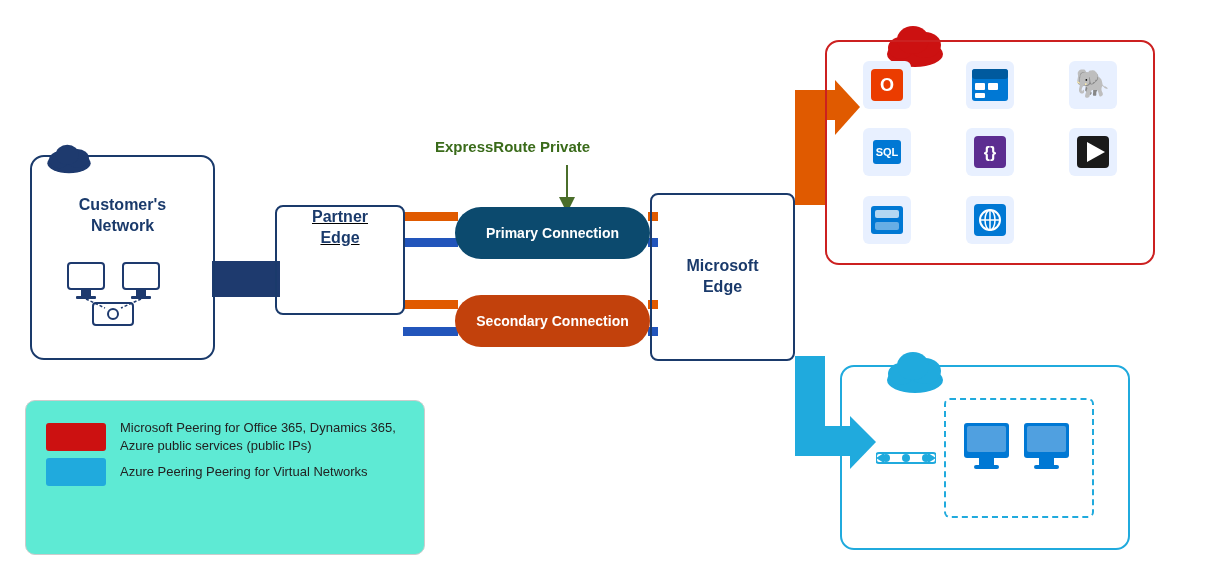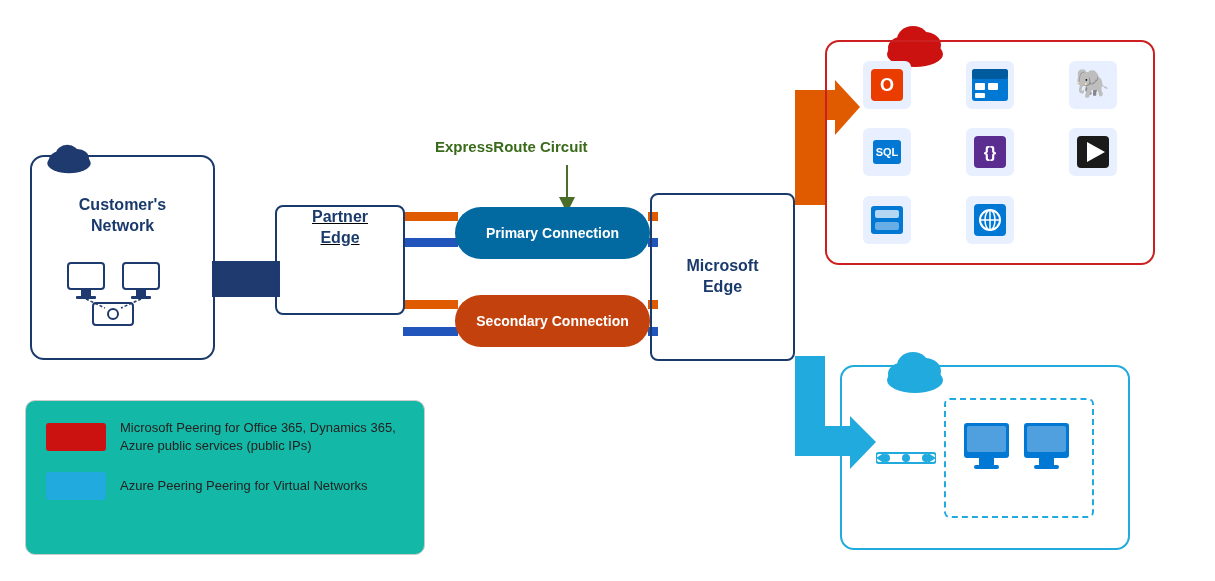--- a/index.html
+++ b/index.html
@@ -107,21 +107,21 @@
       color: #3a6b1a;
     }
 
     
     .primary-connection {
       position: absolute;
       left: 455px;
       top: 207px;
       width: 195px;
       height: 52px;
-      background: #0369a1;
+      background: #0c4a6e;
       border-radius: 26px;
       display: flex;
       align-items: center;
       justify-content: center;
     }
 
     .primary-connection-label {
       font-size: 14px;
       font-weight: 600;
       color: #fff;
@@ -197,25 +197,25 @@
 
     
     .legend-box {
       position: absolute;
       left: 25px;
       top: 400px;
       width: 400px;
       height: 155px;
       border: 1.5px solid #ccc;
       border-radius: 10px;
-      background: #14b8a6;
+      background: #5eead4;
       padding: 18px 20px;
       display: flex;
       flex-direction: column;
-      gap: 18px;
+      gap: 4px;
     }
 
     .legend-item {
       display: flex;
       align-items: center;
       gap: 14px;
     }
 
     .legend-color-block {
       width: 60px;
@@ -324,21 +324,21 @@
       <line x1="23" y1="46" x2="42" y2="55" stroke="#1e3a6e" stroke-width="1.5" stroke-dasharray="3,2"></line>
       <line x1="78" y1="46" x2="58" y2="55" stroke="#1e3a6e" stroke-width="1.5" stroke-dasharray="3,2"></line>
     </svg>
   </div>
 
   <div class="partner-edge">
     <div class="partner-edge-label" style="white-space:pre-line;">Partner
 Edge</div>
   </div>
 
-  <div class="expressroute-label">ExpressRoute Circuit</div>
+  <div class="expressroute-label">ExpressRoute Private</div>
 
   <div class="primary-connection">
     <div class="primary-connection-label">Primary Connection</div>
   </div>
 
   <div class="secondary-connection">
     <div class="secondary-connection-label">Secondary Connection</div>
   </div>
 
   <div class="microsoft-edge">

